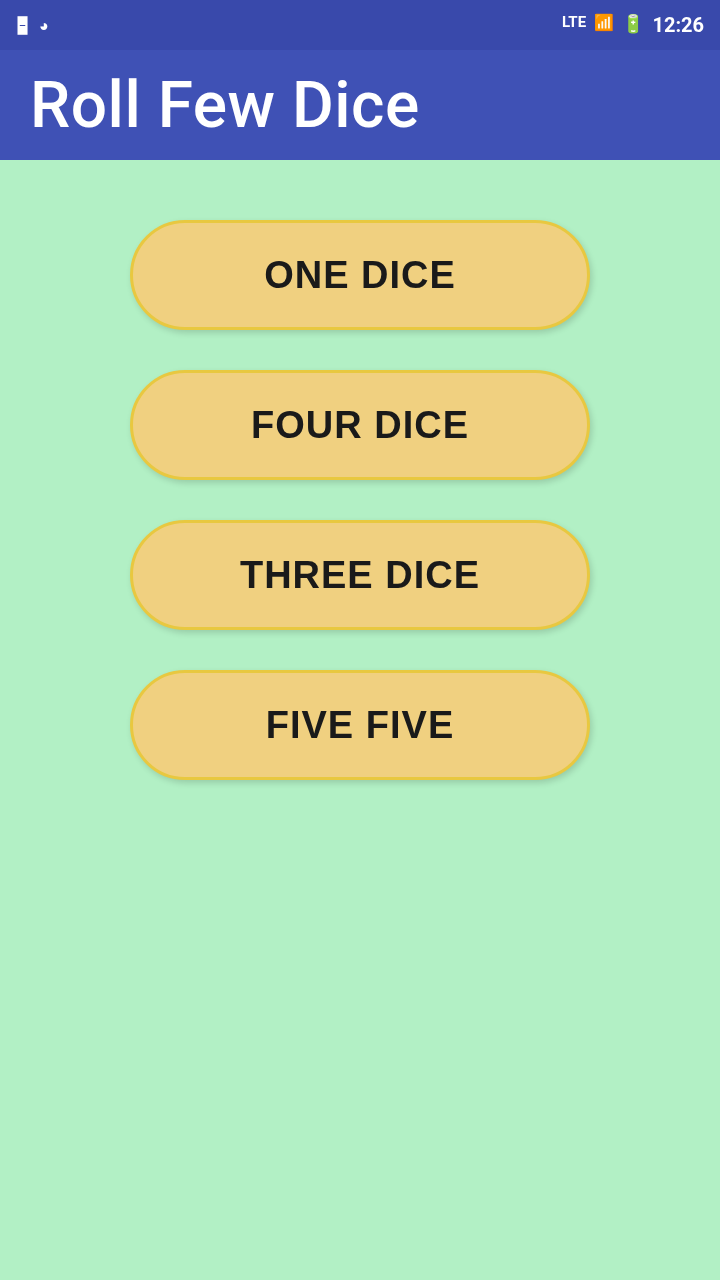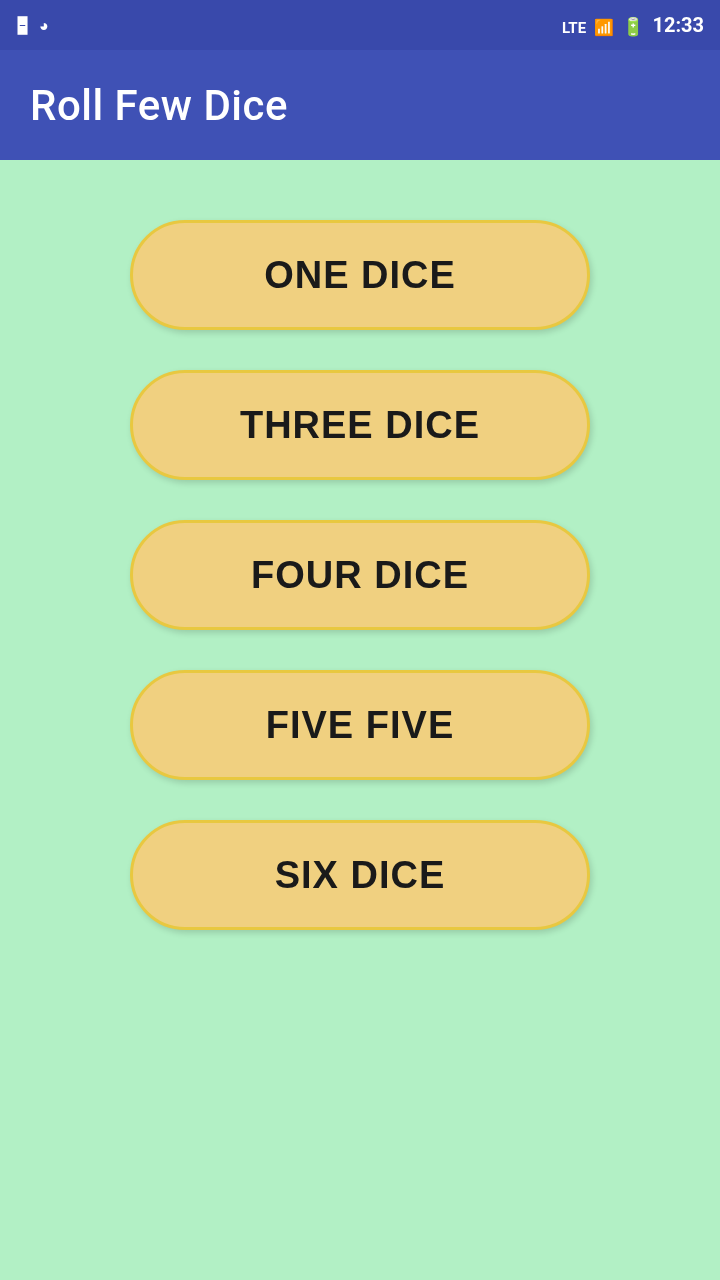--- a/index.html
+++ b/index.html
@@ -29,21 +29,21 @@
     }
 
     .status-bar-left {
       display: flex;
       align-items: center;
       gap: 10px;
     }
 
     .status-bar-right {
       display: flex;
-      align-items: flex-end;
+      align-items: flex-start;
       gap: 8px;
       color: white;
       font-size: 18px;
       font-weight: bold;
     }
 
     .status-icon {
       color: white;
       font-size: 16px;
     }
@@ -53,21 +53,21 @@
       width: 720px;
       height: 110px;
       background-color: #3f51b5;
       display: flex;
       align-items: center;
       padding: 0 30px;
     }
 
     .toolbar-title {
       color: white;
-      font-size: 42px;
+      font-size: 64px;
       font-weight: 500;
       letter-spacing: 0.5px;
     }
 
     
     .main-content {
       width: 720px;
       background-color: #b2f0c5;
       display: flex;
       flex-direction: column;
@@ -104,44 +104,41 @@
 
 <div class="status-bar">
   <div class="status-bar-left">
     <span class="status-icon">🁢</span>
     <span class="status-icon">◕</span>
   </div>
   <div class="status-bar-right">
     <span style="font-size:15px; font-weight:bold; color:white;">LTE</span>
     <span style="color:white; font-size:16px;">📶</span>
     <span style="color:white; font-size:18px;">🔋</span>
-    <span style="color:white; font-size:20px; font-weight:bold;">12:33</span>
+    <span style="color:white; font-size:20px; font-weight:bold;">12:26</span>
   </div>
 </div>
 
 <div class="toolbar">
   <span class="toolbar-title">Roll Few Dice</span>
 </div>
 
 <div class="main-content">
 
   <button class="dice-button">
     <span class="dice-button-label">ONE DICE</span>
   </button>
 
 
   <button class="dice-button">
-    <span class="dice-button-label">THREE DICE</span>
+    <span class="dice-button-label">FOUR DICE</span>
   </button>
 
   <button class="dice-button">
-    <span class="dice-button-label">FOUR DICE</span>
+    <span class="dice-button-label">THREE DICE</span>
   </button>
 
   <button class="dice-button">
     <span class="dice-button-label">FIVE FIVE</span>
   </button>
 
-  <button class="dice-button">
-    <span class="dice-button-label">SIX DICE</span>
-  </button>
 
 </div>
 
 </body></html>

